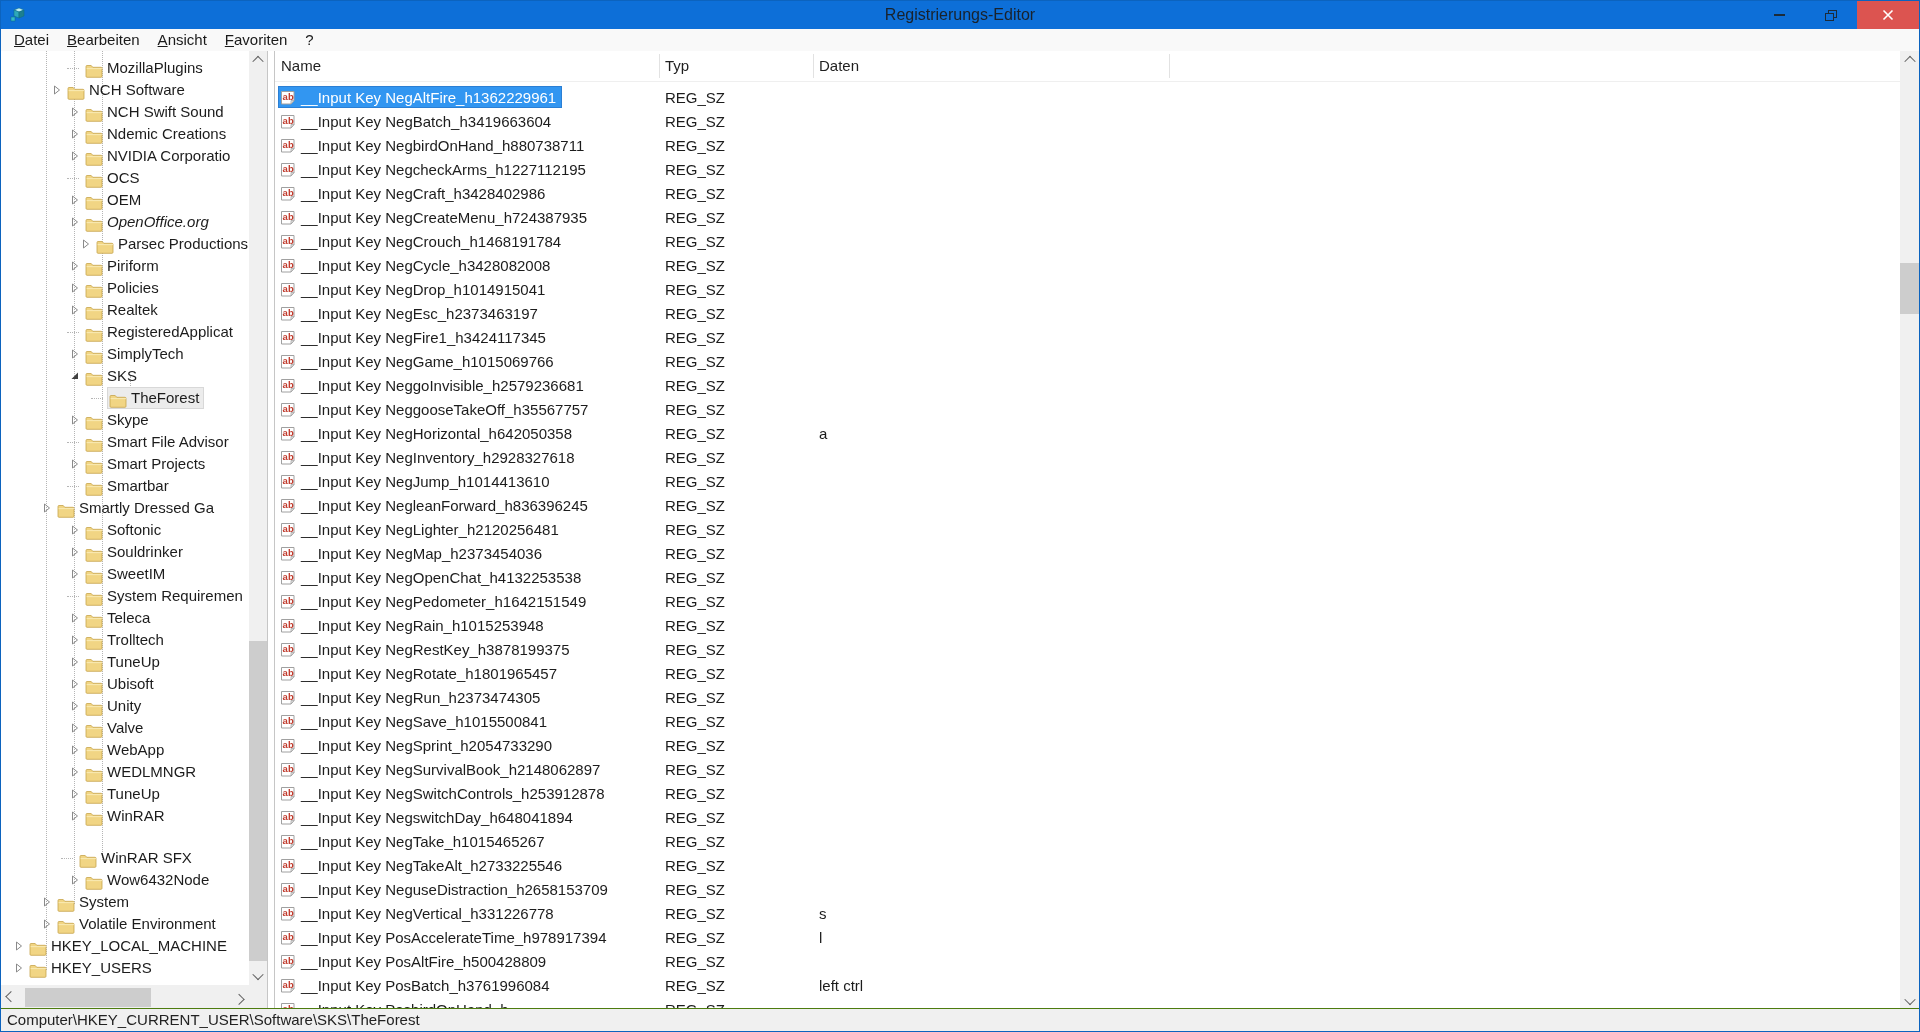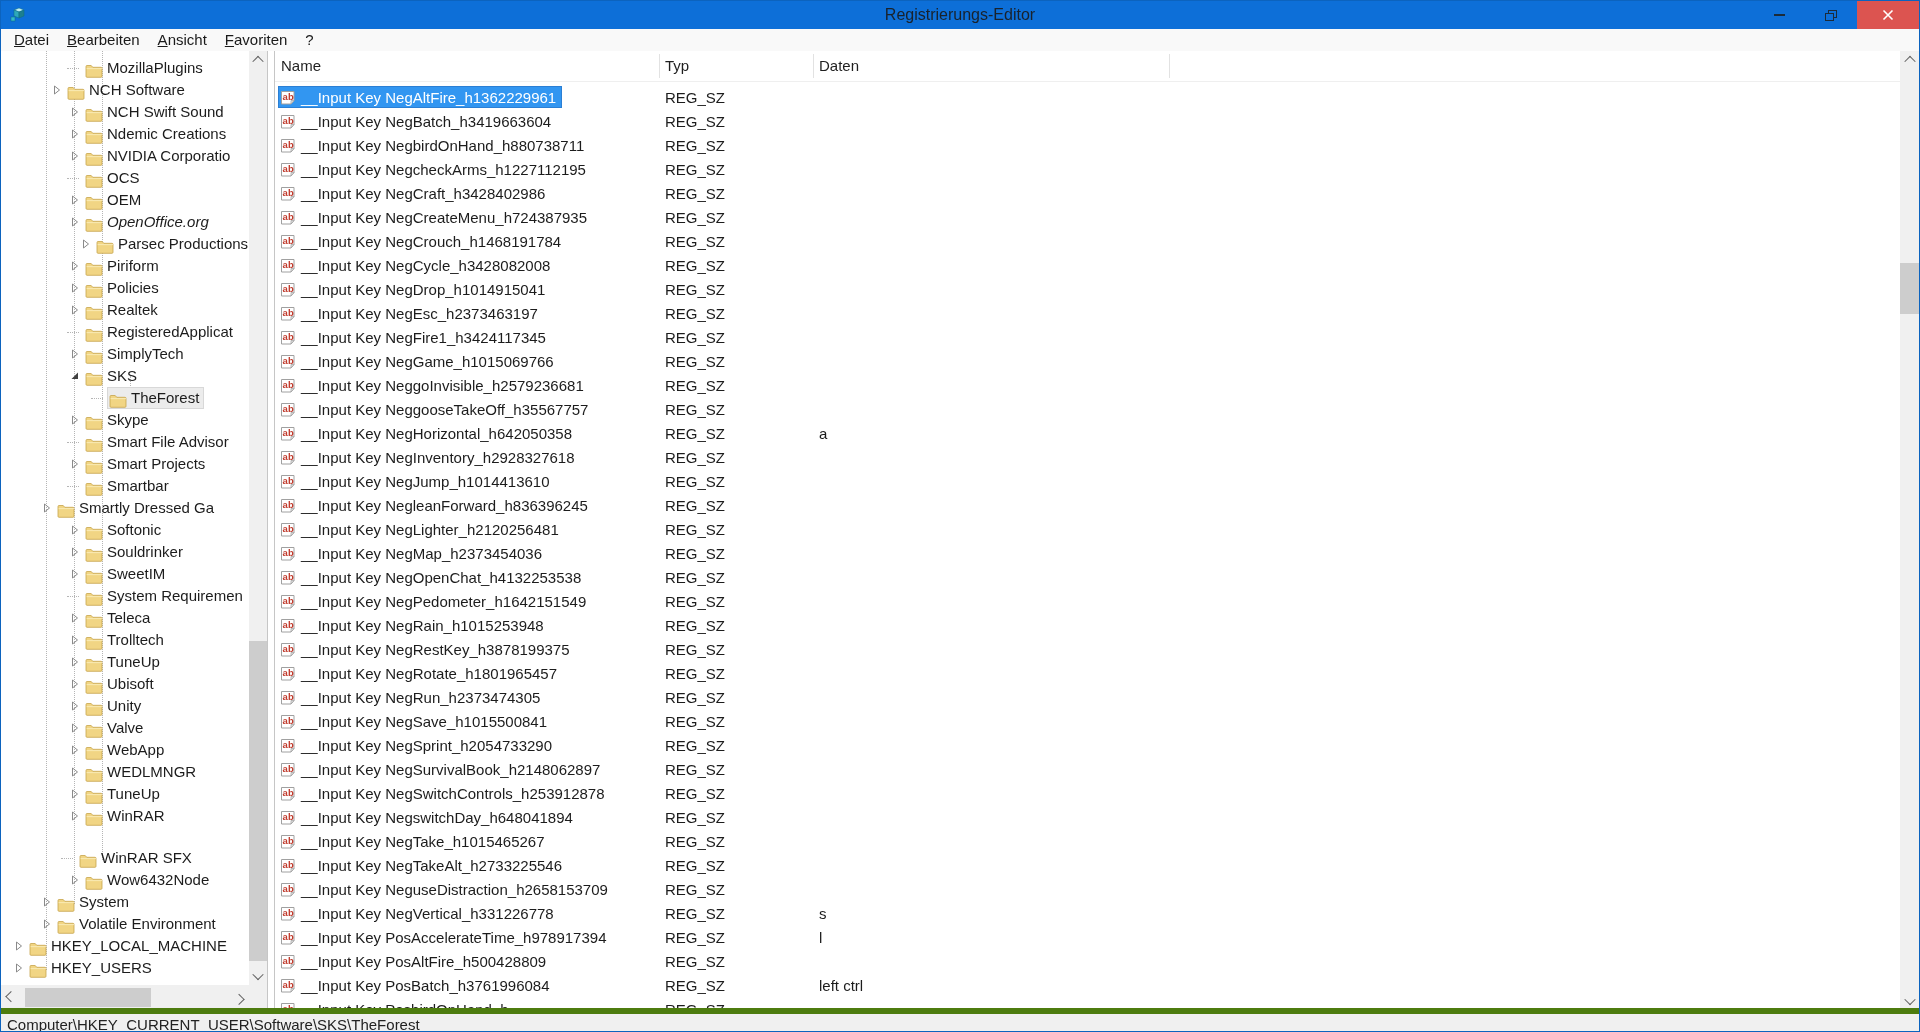--- a/index.html
+++ b/index.html
@@ -71,21 +71,21 @@
   .sb-btn.v{left:0;width:100%;height:18px;}
   .sb-btn.h{top:0;height:100%;width:20px;}
   .thumb{position:absolute;background:#cdcdcd;}
   .chv{display:block;width:7px;height:7px;border-left:1px solid #5f5f5f;border-top:1px solid #5f5f5f;}
   .chv.up{transform:rotate(45deg) translate(1px,1px);}
   .chv.down{transform:rotate(225deg) translate(1px,1px);}
   .chv.left{transform:rotate(-45deg) translate(1px,-1px);}
   .chv.right{transform:rotate(135deg) translate(1px,-1px);}
 
   
-  .statusbar{position:absolute;left:0;right:0;bottom:0;height:23px;background:var(--c-status,#f0f0f0);border-top:6px solid #4d7c0f;font-size:15px;color:#222;line-height:22px;padding-left:6px;box-sizing:border-box;}
+  .statusbar{position:absolute;left:0;right:0;bottom:0;height:23px;background:var(--c-status,#f0f0f0);border-top:1px solid #4d7c0f;font-size:15px;color:#222;line-height:22px;padding-left:6px;box-sizing:border-box;}
 </style>
 </head>
 <body>
 
 <div class="window">
 
   <div class="titlebar">
     <svg class="app-icon" viewBox="0 0 16 16">
       <polygon points="4,3 9,1 14,3 9,5" fill="#bfeef2" stroke="#0e6e7e" stroke-width="0.5"></polygon>
       <polygon points="4,3 9,5 9,11 4,9" fill="#2fa8ba" stroke="#0e6e7e" stroke-width="0.5"></polygon>

